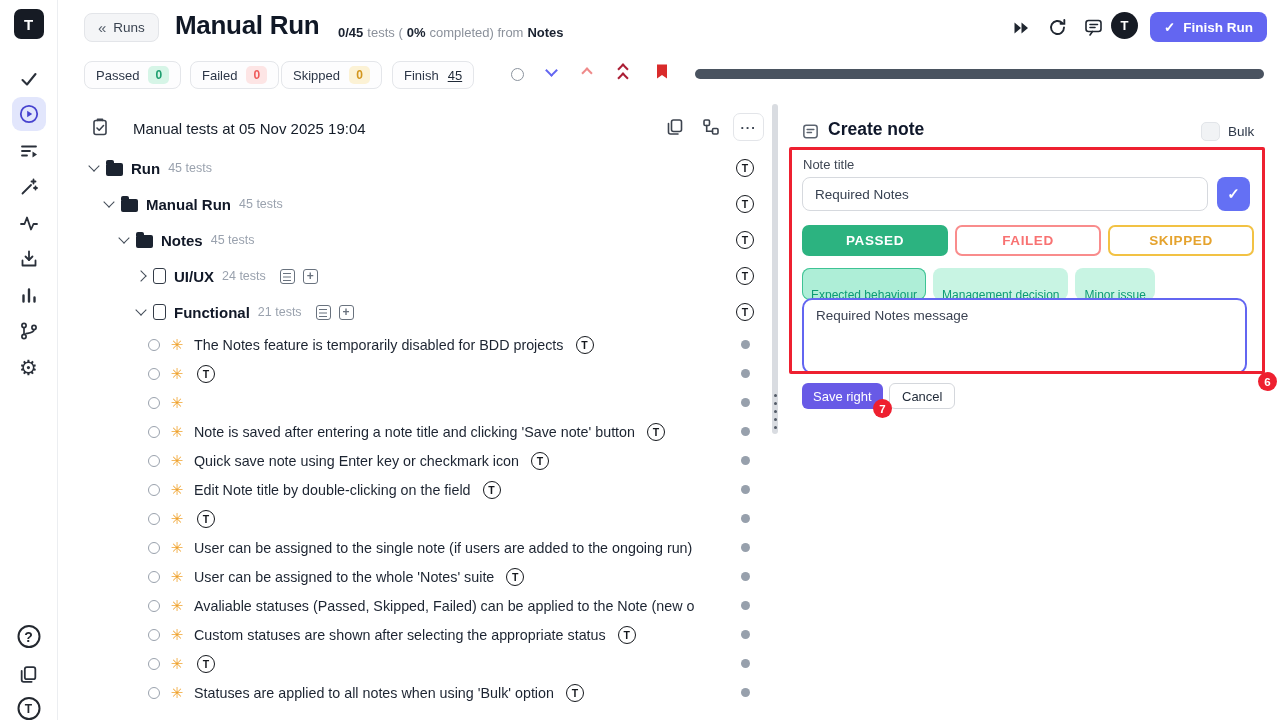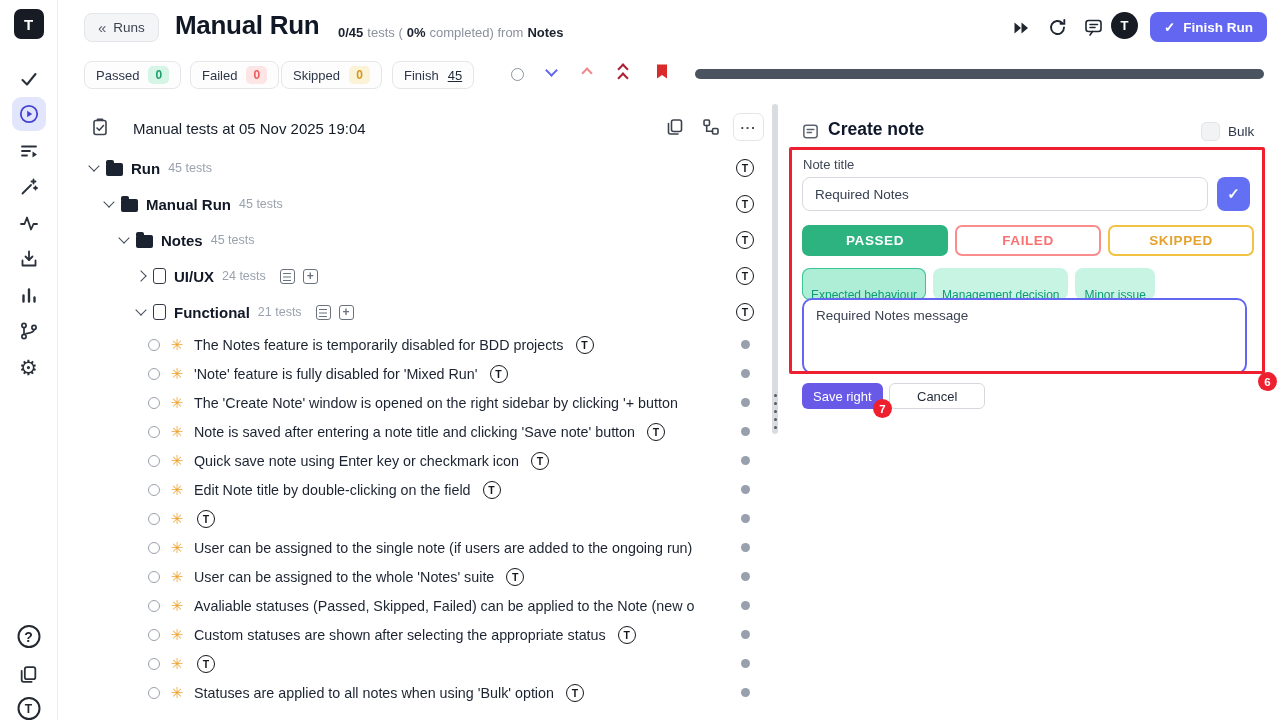--- a/index.html
+++ b/index.html
@@ -87,21 +87,21 @@
   .btn-check { position:absolute; left:1217px; top:177px; width:33px; height:34px; background:#6470f4; border:none; border-radius:8px; color:#fff; font-size:15px; font-weight:bold; display:flex; align-items:center; justify-content:center; }
   .st-btn { position:absolute; top:225px; height:31px; width:146px; border-radius:7px; font-size:13.5px; font-weight:700; letter-spacing:0.6px; display:flex; align-items:center; justify-content:center; background:#fff; }
   .st-pass { left:802px; background:#2cb380; border:none; color:#fff; }
   .st-fail { left:955px; border:2px solid #f98c8c; color:#f87272; }
   .st-skip { left:1108px; border:2px solid #f2c244; color:#e5a32e; }
   .tags { position:absolute; left:802px; top:268px; display:flex; gap:7px; }
   .tag { height:22px; line-height:22px; padding:16px 9px; border-radius:8px; background:#c8f4e3; color:#0c9b74; font-size:12px; white-space:nowrap; cursor:pointer; }
   .tag-selected { background:#aeeed7; box-shadow:inset 0 0 0 1px #3ec394; }
   .msg-area { position:absolute; left:802px; top:298px; width:445px; height:76px; border:2px solid #6366f1; border-radius:10px; padding:8px 12px; font-size:13.5px; color:#3b4252; font-family:inherit; resize:none; outline:none; background:#fff; }
   .btn-save { position:absolute; left:802px; top:383px; height:26px; padding:0 11px; background:#685ae6; border:none; border-radius:6px; color:#fff; font-size:13px; }
-  .btn-cancel { position:absolute; left:889px; top:383px; height:26px; padding:0 27px; background:#fff; border:1px solid #d4d7dc; border-radius:6px; color:#1f2937; font-size:13px; }
+  .btn-cancel { position:absolute; left:889px; top:383px; height:26px; padding:0 12px; background:#fff; border:1px solid #d4d7dc; border-radius:6px; color:#1f2937; font-size:13px; }
 
   
   .anno-rect { position:absolute; left:789px; top:147px; width:476px; height:227px; border:3px solid #ee2030; border-radius:2px; pointer-events:none; z-index:40; }
   .anno-badge { position:absolute; width:19px; height:19px; border-radius:50%; background:#ee2030; color:#fff; font-size:11.5px; font-weight:bold; display:flex; align-items:center; justify-content:center; z-index:45; pointer-events:none; }
   .badge-6 { left:1258px; top:372px; }
   .badge-7 { left:873px; top:399px; }
 </style>
 </head>
 <body>
 
@@ -322,29 +322,27 @@
       <i class="radio"></i>
       <span class="spark">✳</span>
       <span class="ttext">The Notes feature is temporarily disabled for BDD projects</span>
       <span class="tbadge tb-inline">T</span>
       <i class="gdot"></i>
     </div>
 
     <div class="trow test-row plt">
       <i class="radio"></i>
       <span class="spark">✳</span>
-      <span class="ttext">'Note' feature is fully disabled for 'Mixed Run'</span>
-      <span class="tbadge tb-inline">T</span>
-      <i class="gdot"></i>
-    </div>
-
-    <div class="trow test-row plt">
-      <i class="radio"></i>
-      <span class="spark">✳</span>
-      <span class="ttext">The 'Create Note' window is opened on the right sidebar by clicking '+ button</span>
+      <span class="tbadge tb-inline">T</span>
+      <i class="gdot"></i>
+    </div>
+
+    <div class="trow test-row plt">
+      <i class="radio"></i>
+      <span class="spark">✳</span>
       <i class="gdot"></i>
     </div>
 
     <div class="trow test-row plt">
       <i class="radio"></i>
       <span class="spark">✳</span>
       <span class="ttext">Note is saved after entering a note title and clicking 'Save note' button</span>
       <span class="tbadge tb-inline">T</span>
       <i class="gdot"></i>
     </div>

